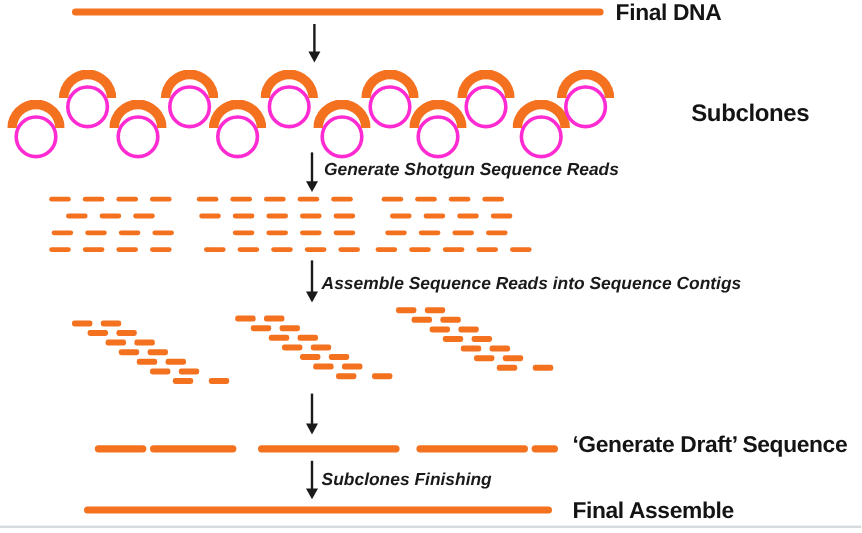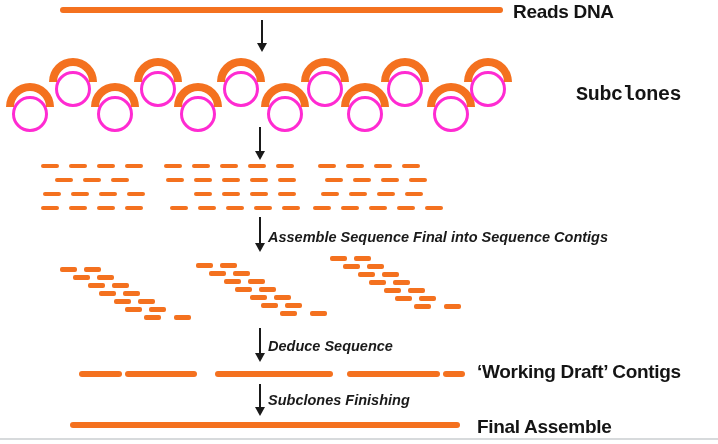--- a/index.html
+++ b/index.html
@@ -15,21 +15,21 @@
     position:absolute;
     font-weight:700;font-size:19px;line-height:22px;
     color:#141414;letter-spacing:-0.3px;white-space:nowrap;
   }
   .lbl-italic{
     position:absolute;
     font-style:italic;font-weight:700;font-size:14.5px;line-height:18px;
     color:#1a1a1a;white-space:nowrap;
   }
   .lbl-clone{left:513px;top:1px;}
-  .lbl-subclones{left:576px;top:84px;font-size:20px;font-family:Liberation Mono, monospace;}
+  .lbl-subclones{left:576px;top:84px;font-size:20px;}
   .lbl-generate{left:270px;top:133px;}
   .lbl-assemble{left:268px;top:228px;}
   .lbl-deduce{left:268px;top:337px;}
   .lbl-finishing{left:268px;top:391px;}
   .lbl-draft{left:477px;top:361px;}
   .lbl-final{left:477px;top:416px;}
 
   .arrow-shaft{position:absolute;width:2px;background:#1a1a1a;}
   .arrow-head{
     position:absolute;width:0;height:0;
@@ -51,26 +51,26 @@
     border-top-left-radius:24px;border-top-right-radius:24px;
   }
   .dash{position:absolute;background:#F4711F;border-radius:2px;}
   .divider{position:absolute;left:0;top:438px;width:718px;height:2px;background:#d7dadc;}
 </style>
 </head>
 <body>
 
 <div id="canvas">
 
-  <div class="lbl-bold lbl-clone">Reads DNA</div>
+  <div class="lbl-bold lbl-clone">Final DNA</div>
   <div class="lbl-bold lbl-subclones">Subclones</div>
-  <div class="lbl-italic lbl-assemble">Assemble Sequence Final into Sequence Contigs</div>
-  <div class="lbl-italic lbl-deduce">Deduce Sequence</div>
+  <div class="lbl-italic lbl-generate">Generate Shotgun Sequence Reads</div>
+  <div class="lbl-italic lbl-assemble">Assemble Sequence Reads into Sequence Contigs</div>
   <div class="lbl-italic lbl-finishing">Subclones Finishing</div>
-  <div class="lbl-bold lbl-draft">‘Working Draft’ Contigs</div>
+  <div class="lbl-bold lbl-draft">‘Generate Draft’ Sequence</div>
   <div class="lbl-bold lbl-final">Final Assemble</div>
 
   <div id="layer-bars">
       <div class="bar" style="left: 60px; top: 7px; width: 443px; height: 6px; background: rgb(244, 113, 31);"></div>
       <div class="bar" style="left: 70px; top: 422px; width: 390px; height: 6px; background: rgb(244, 113, 31);"></div>
       <div class="bar" style="left: 79px; top: 371px; width: 43px; height: 6px; background: rgb(244, 113, 31);"></div>
       <div class="bar" style="left: 125px; top: 371px; width: 72px; height: 6px; background: rgb(244, 113, 31);"></div>
       <div class="bar" style="left: 215px; top: 371px; width: 118px; height: 6px; background: rgb(244, 113, 31);"></div>
       <div class="bar" style="left: 347px; top: 371px; width: 93px; height: 6px; background: rgb(244, 113, 31);"></div>
       <div class="bar" style="left: 443px; top: 371px; width: 22px; height: 6px; background: rgb(244, 113, 31);"></div>

